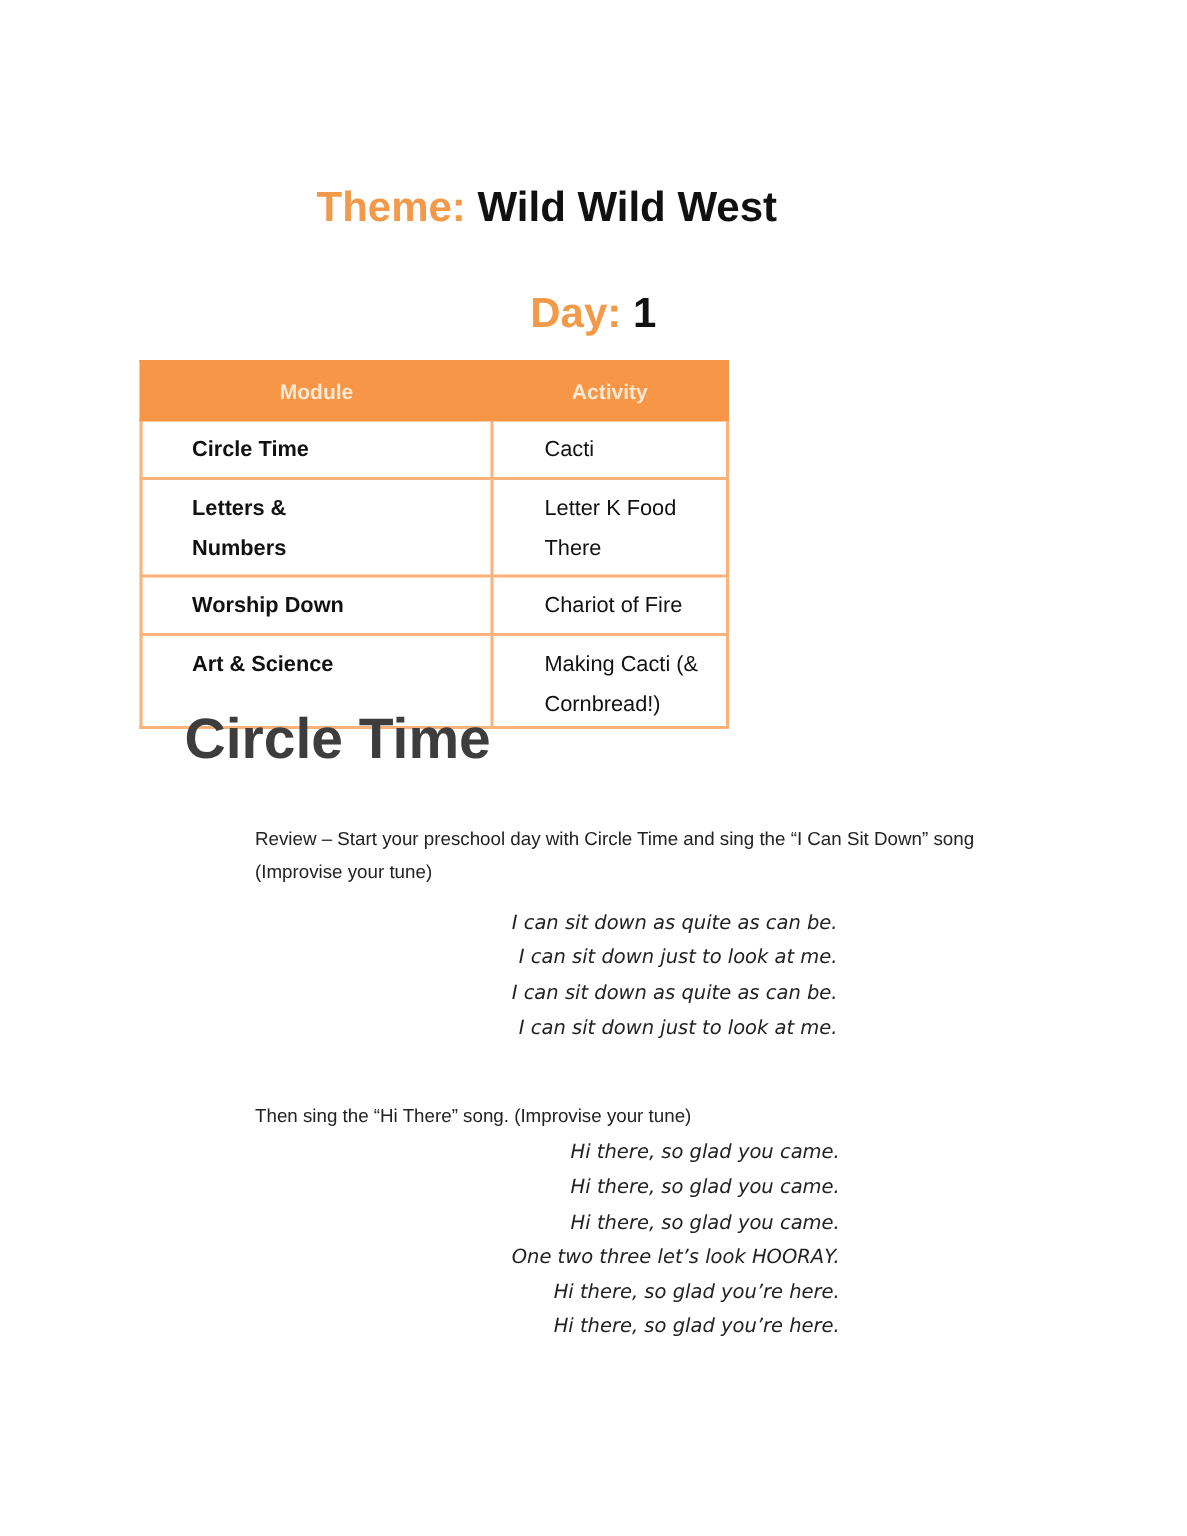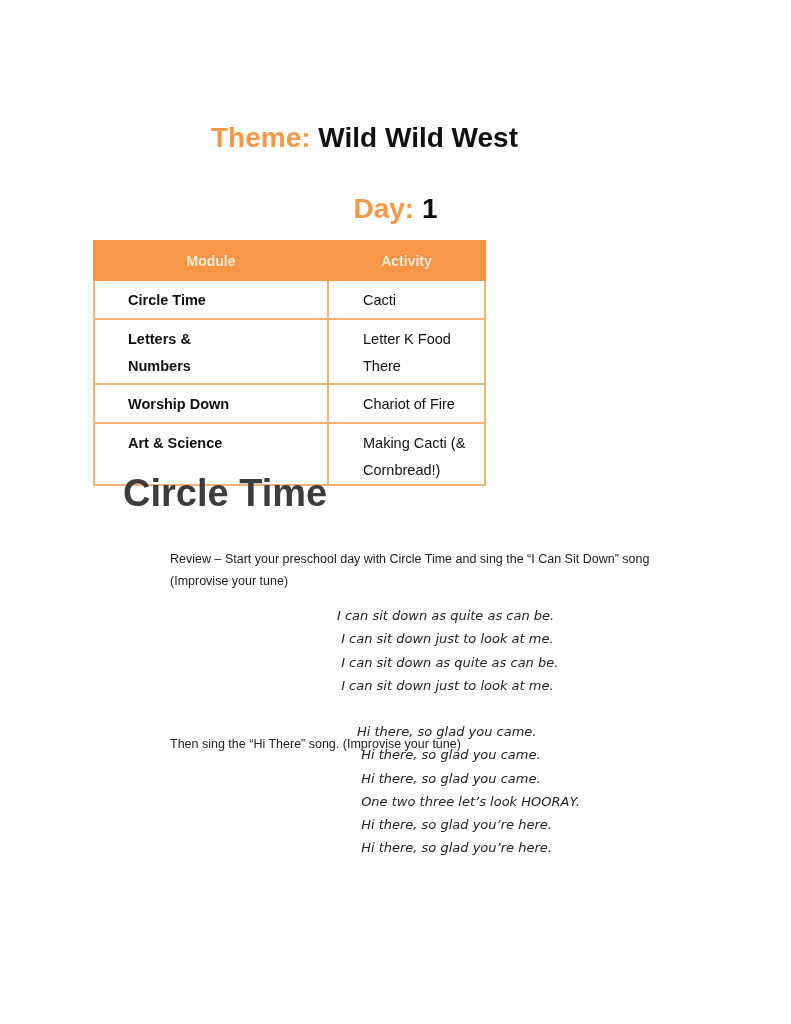--- a/index.html
+++ b/index.html
@@ -20,21 +20,21 @@
     table.plan td { border: 2px solid #f8b27a; vertical-align: top; padding: 0; }
     table.plan td.mod { width: 199px; font-weight: bold; padding-left: 33px; }
     table.plan td.act { padding-left: 34px; }
     table.plan td .cell { line-height: 27px; padding-top: 6px; }
     tr.r1 td { height: 37px; } tr.r2 td { height: 63px; }
     tr.r3 td { height: 37px; } tr.r4 td { height: 37px; }
     .h1 { position: absolute; left: 123px; top: 472px; font-size: 38px; font-weight: bold;
           color: #3d3d3d; margin: 0; }
     .para { position: absolute; left: 123px; font-size: 12.5px; color: #222; line-height: 22px; margin-left: 47px; }
     .song { position: absolute; left: 337px; font-family: "DejaVu Sans", sans-serif;
-            font-style: italic; font-size: 13px; color: #222; }
+            font-style: italic; font-size: 13px; color: #222; text-align: right; }
     .song div { height: 23.3px; line-height: 23.3px; white-space: pre; }
   </style>
 </head>
 <body>
 
 <div class="title">
   <span class="label-orange">Theme:</span>
   <span class="value-black">Wild Wild West</span>
 </div>
 
@@ -100,20 +100,20 @@
 
 <div class="song" style="top:604px;">
   <div>I can sit down as quite as can be.</div>
   <div> I can sit down just to look at me.</div>
   <div> I can sit down as quite as can be.</div>
   <div> I can sit down just to look at me.</div>
 </div>
 
 <div class="para" style="top:733px;">Then sing the “Hi There” song. (Improvise your tune)</div>
 
-<div class="song" style="top:720px;margin-left:20px;">
+<div class="song" style="top:757px;">
   <div>Hi there, so glad you came.</div>
   <div> Hi there, so glad you came.</div>
   <div> Hi there, so glad you came.</div>
   <div> One two three let’s look HOORAY.</div>
   <div> Hi there, so glad you’re here.</div>
   <div> Hi there, so glad you’re here.</div>
 </div>
 
 </body></html>

